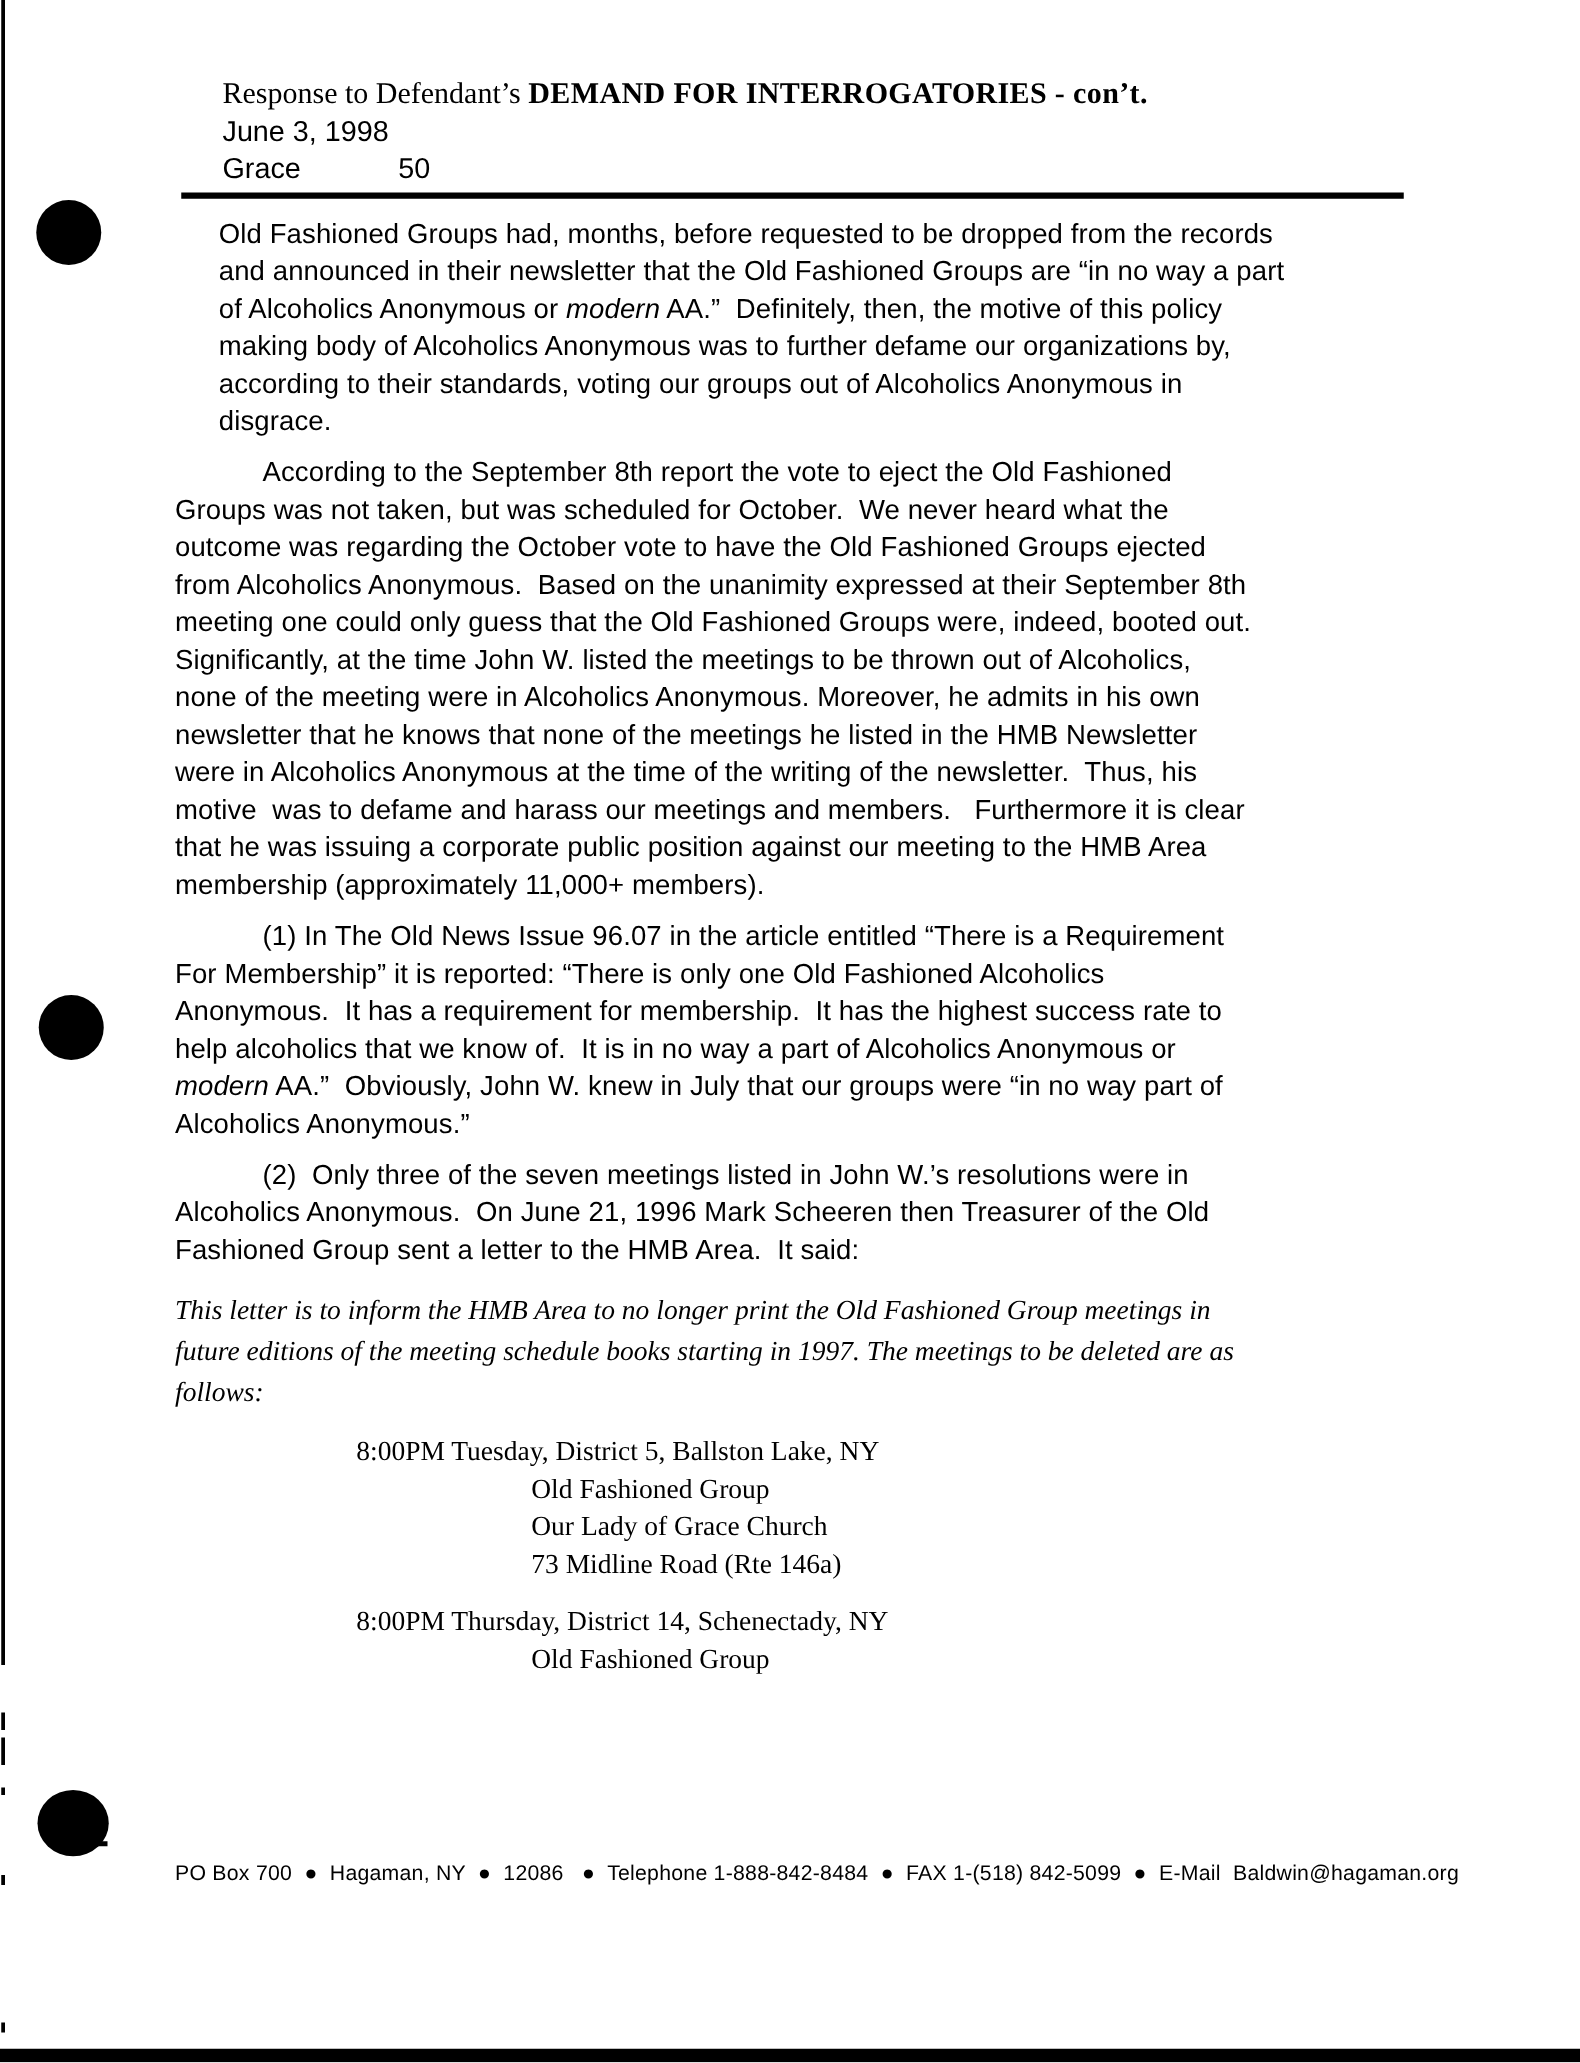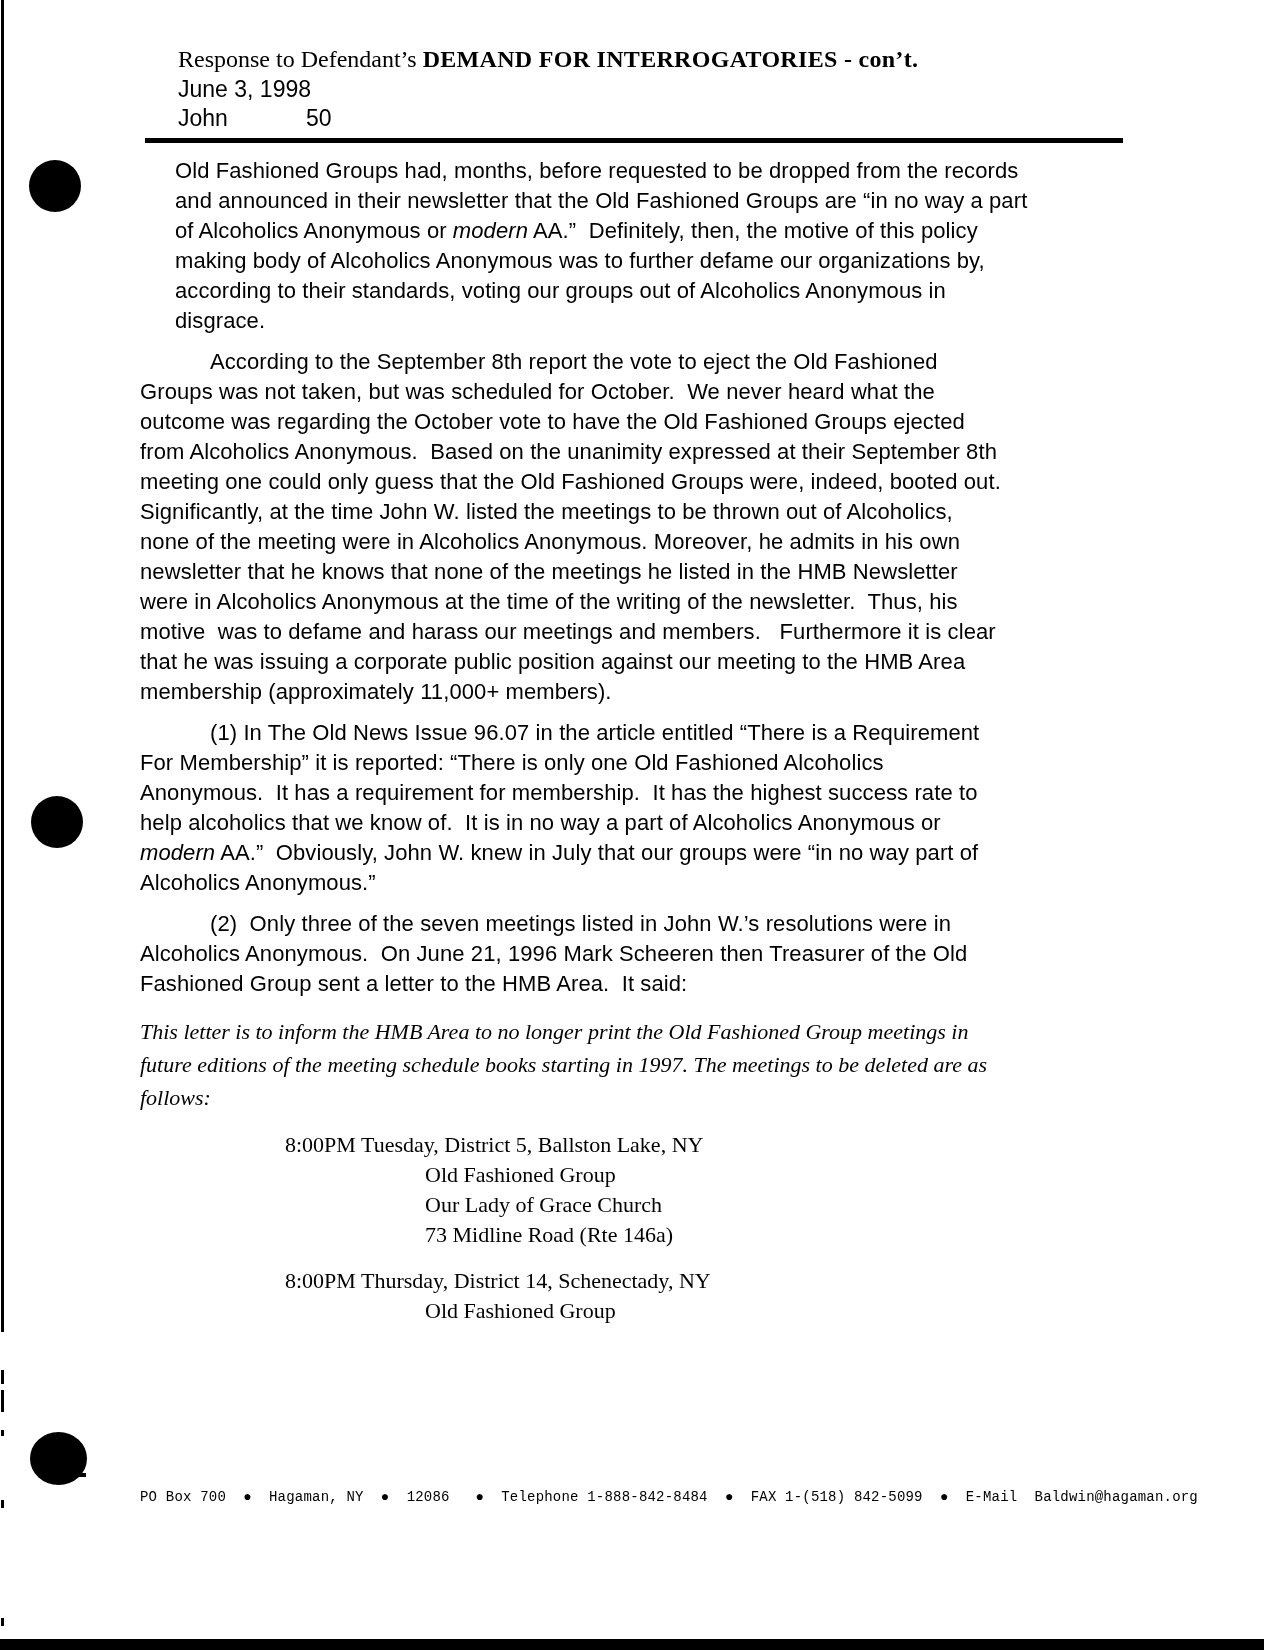--- a/index.html
+++ b/index.html
@@ -11,21 +11,21 @@
     overflow:hidden;
     font-family:"Liberation Sans", sans-serif;
   }
   
   .edge-line { position:absolute; left:1px; top:0; width:3px; height:1332px; background:#000; }
   .edge-dash { position:absolute; left:1px; width:3px; background:#000; }
   .punch { position:absolute; background:#000; border-radius:50%; }
   .speck { position:absolute; background:#000; }
   .bottom-bar { position:absolute; left:0; bottom:0; width:1264px; height:11px; background:#000; }
 
-  .content { position:absolute; left:140px; top:44px; width:960px; }
+  .content { position:absolute; left:140px; top:60px; width:960px; }
 
   .hdr { margin-left:38px; }
   .hdr-title { font-family:"Liberation Serif", serif; font-size:24px; line-height:31px; }
   .hdr-title b { letter-spacing:0.3px; }
   .hdr-date { font-size:23px; line-height:29px; }
   .hdr-pagerow { font-size:23px; line-height:29px; }
   .hdr-pagenum { display:inline-block; margin-left:78px; }
   .hdr-rule { margin-top:5px; margin-left:5px; width:978px; height:5px; background:#000; }
 
   .bodytext p {
@@ -53,24 +53,23 @@
     font-family:"Liberation Serif", serif;
     font-size:22px;
     line-height:30px;
   }
   .meeting .m-head { margin-left:145px; }
   .meeting .m-line { margin-left:285px; }
 
   .footer {
     position:absolute; left:140px; top:1489px; width:950px;
     text-align:center;
-    font-size:14px;
+    font-size:17px;
     letter-spacing:0.2px;
     white-space:pre;
-    font-family:Liberation Mono, monospace;
   }
 </style>
 </head>
 <body>
 
 <div class="page">
 
   <div class="edge-line"></div>
   <div class="edge-dash" style="top:1370px;height:14px;"></div>
   <div class="edge-dash" style="top:1390px;height:22px;"></div>
@@ -82,21 +81,21 @@
   <div class="punch" style="left:31px;top:796px;width:52px;height:52px;"></div>
   <div class="punch" style="left:30px;top:1432px;width:57px;height:53px;"></div>
   <div class="speck" style="left:76px;top:1473px;width:10px;height:4px;"></div>
   <div class="bottom-bar"></div>
 
   <div class="content">
 
     <div class="hdr">
       <div class="hdr-title"><span>Response to Defendant’s </span><b>DEMAND FOR INTERROGATORIES - con’t.</b></div>
       <div class="hdr-date">June 3, 1998</div>
-      <div class="hdr-pagerow"><span>John</span><span class="hdr-pagenum">50</span></div>
+      <div class="hdr-pagerow"><span>Grace</span><span class="hdr-pagenum">50</span></div>
     </div>
     <div class="hdr-rule"></div>
 
     <div class="bodytext">
       <p class="first"><span>Old Fashioned Groups had, months, before requested to be dropped from the records
 and announced in their newsletter that the Old Fashioned Groups are “in no way a part
 of Alcoholics Anonymous or </span><em>modern</em><span> AA.”  Definitely, then, the motive of this policy
 making body of Alcoholics Anonymous was to further defame our organizations by,
 according to their standards, voting our groups out of Alcoholics Anonymous in
 disgrace.</span></p>

